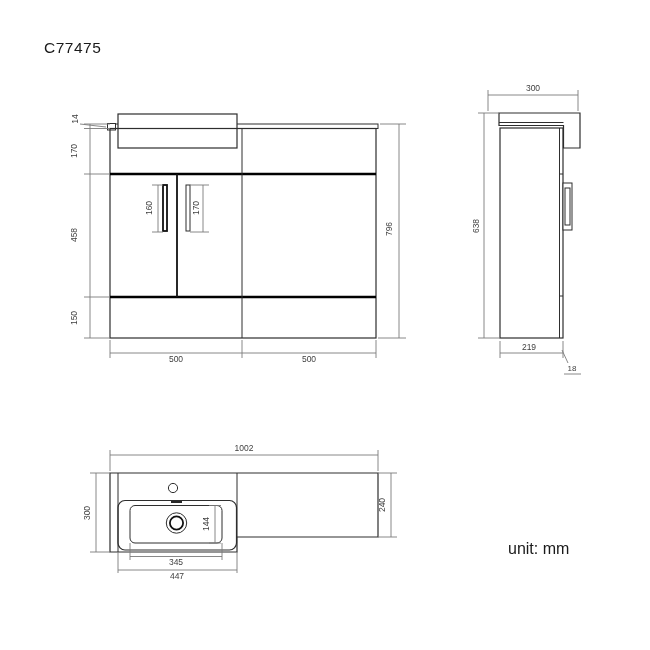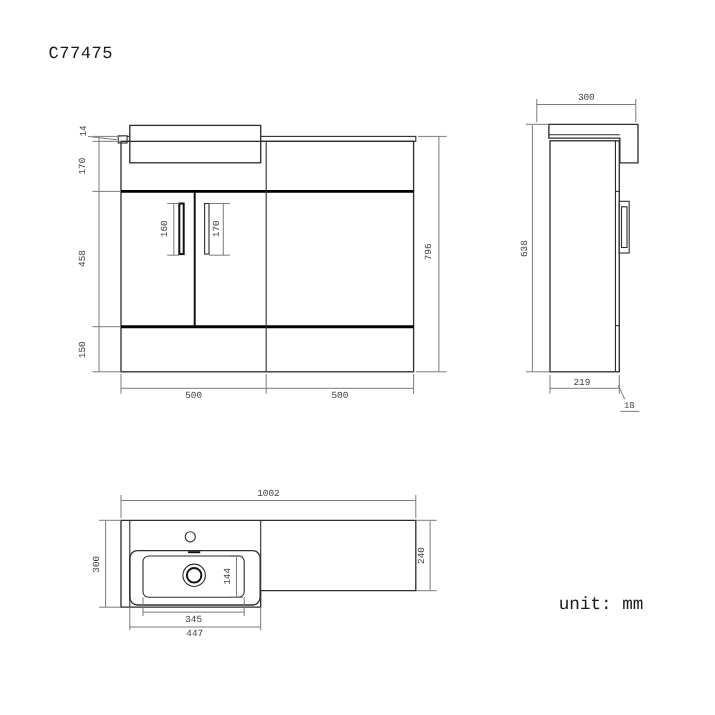--- a/index.html
+++ b/index.html
@@ -1,17 +1,17 @@
 <!DOCTYPE html>
 <html><head>
 <meta charset="utf-8">
 <style>
   html,body{margin:0;padding:0;background:#ffffff;}
   #canvas{position:relative;width:650px;height:650px;background:#fff;overflow:hidden;
-          font-family:Liberation Mono, monospace;}
+          font-family:Liberation Sans, sans-serif;}
   svg{position:absolute;left:0;top:0;}
   .dim-text{font-size:8.5px;fill:#3f3f3f;}
   .small-text{font-size:8px;fill:#3f3f3f;}
   .title-text{font-size:15.5px;fill:#1a1a1a;letter-spacing:.5px;}
   .unit-text{font-size:16px;fill:#1a1a1a;}
   .outline{stroke:#2e2e2e;stroke-width:1.2;fill:none;}
   .thin{stroke:#2e2e2e;stroke-width:1;fill:none;}
   .heavy{stroke:#000;stroke-width:2.6;fill:none;}
   .med{stroke:#111;stroke-width:1.8;fill:none;}
   .dim{stroke:#7a7a7a;stroke-width:.9;fill:none;}

